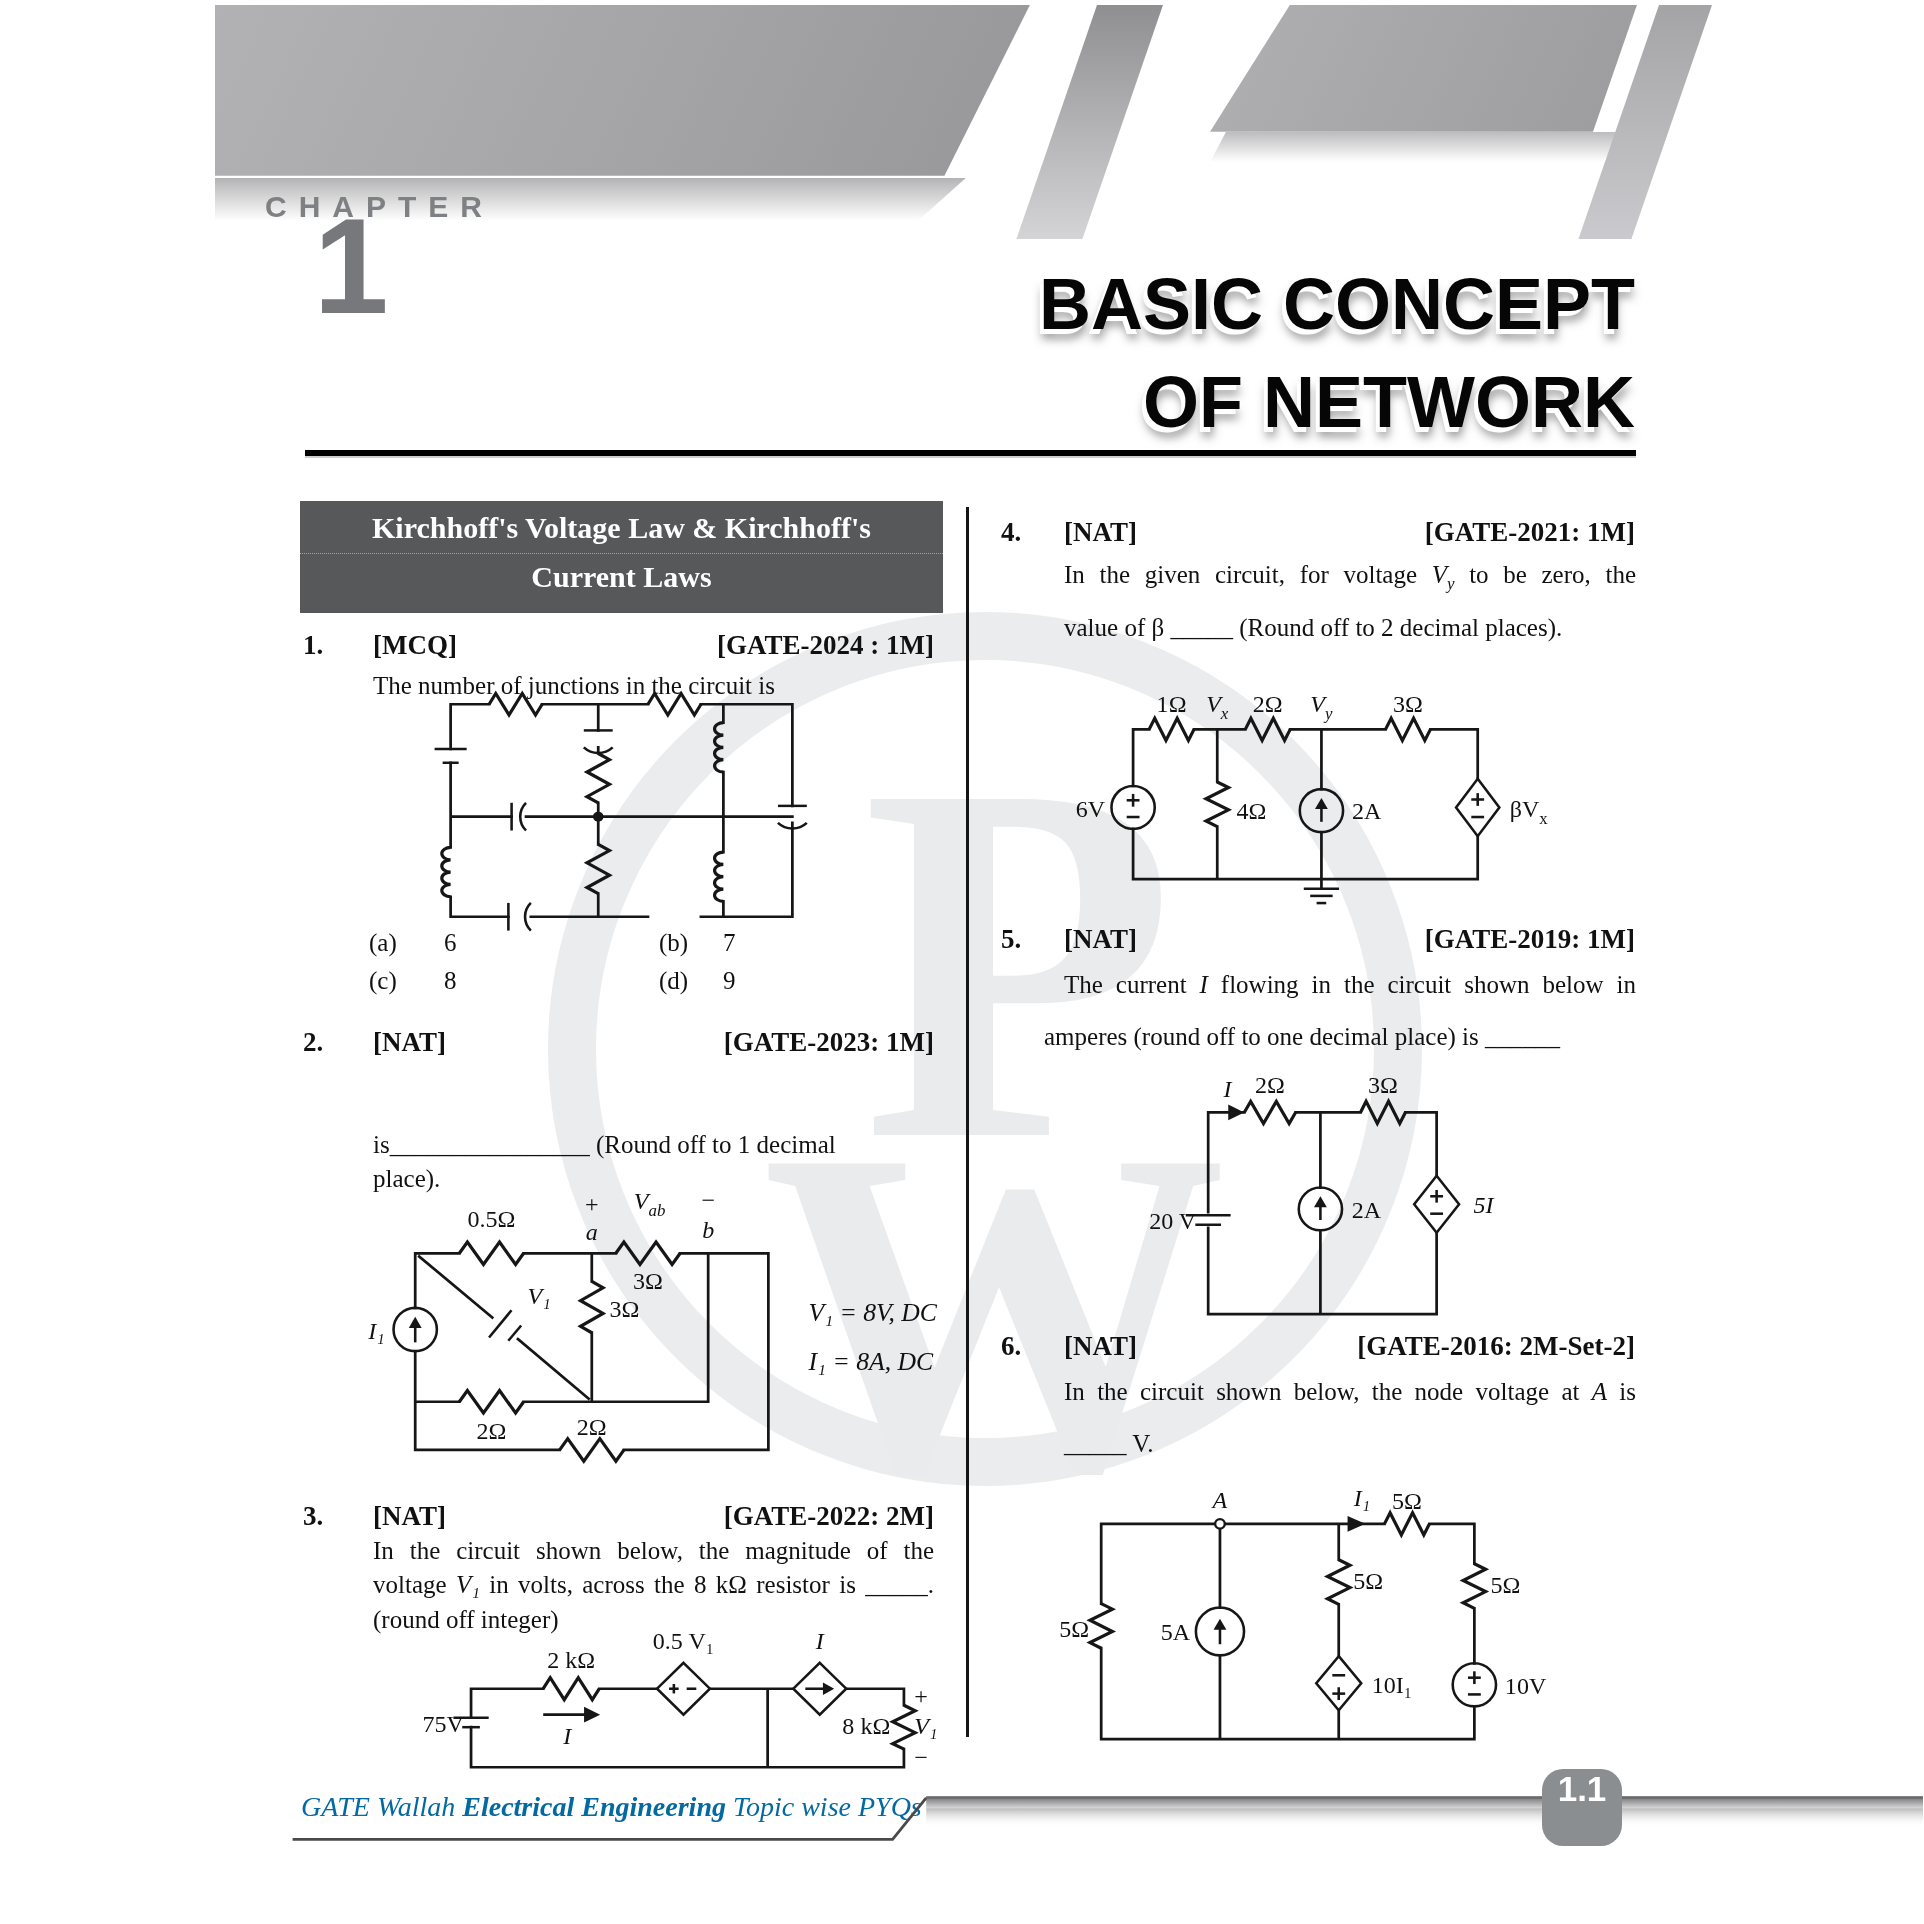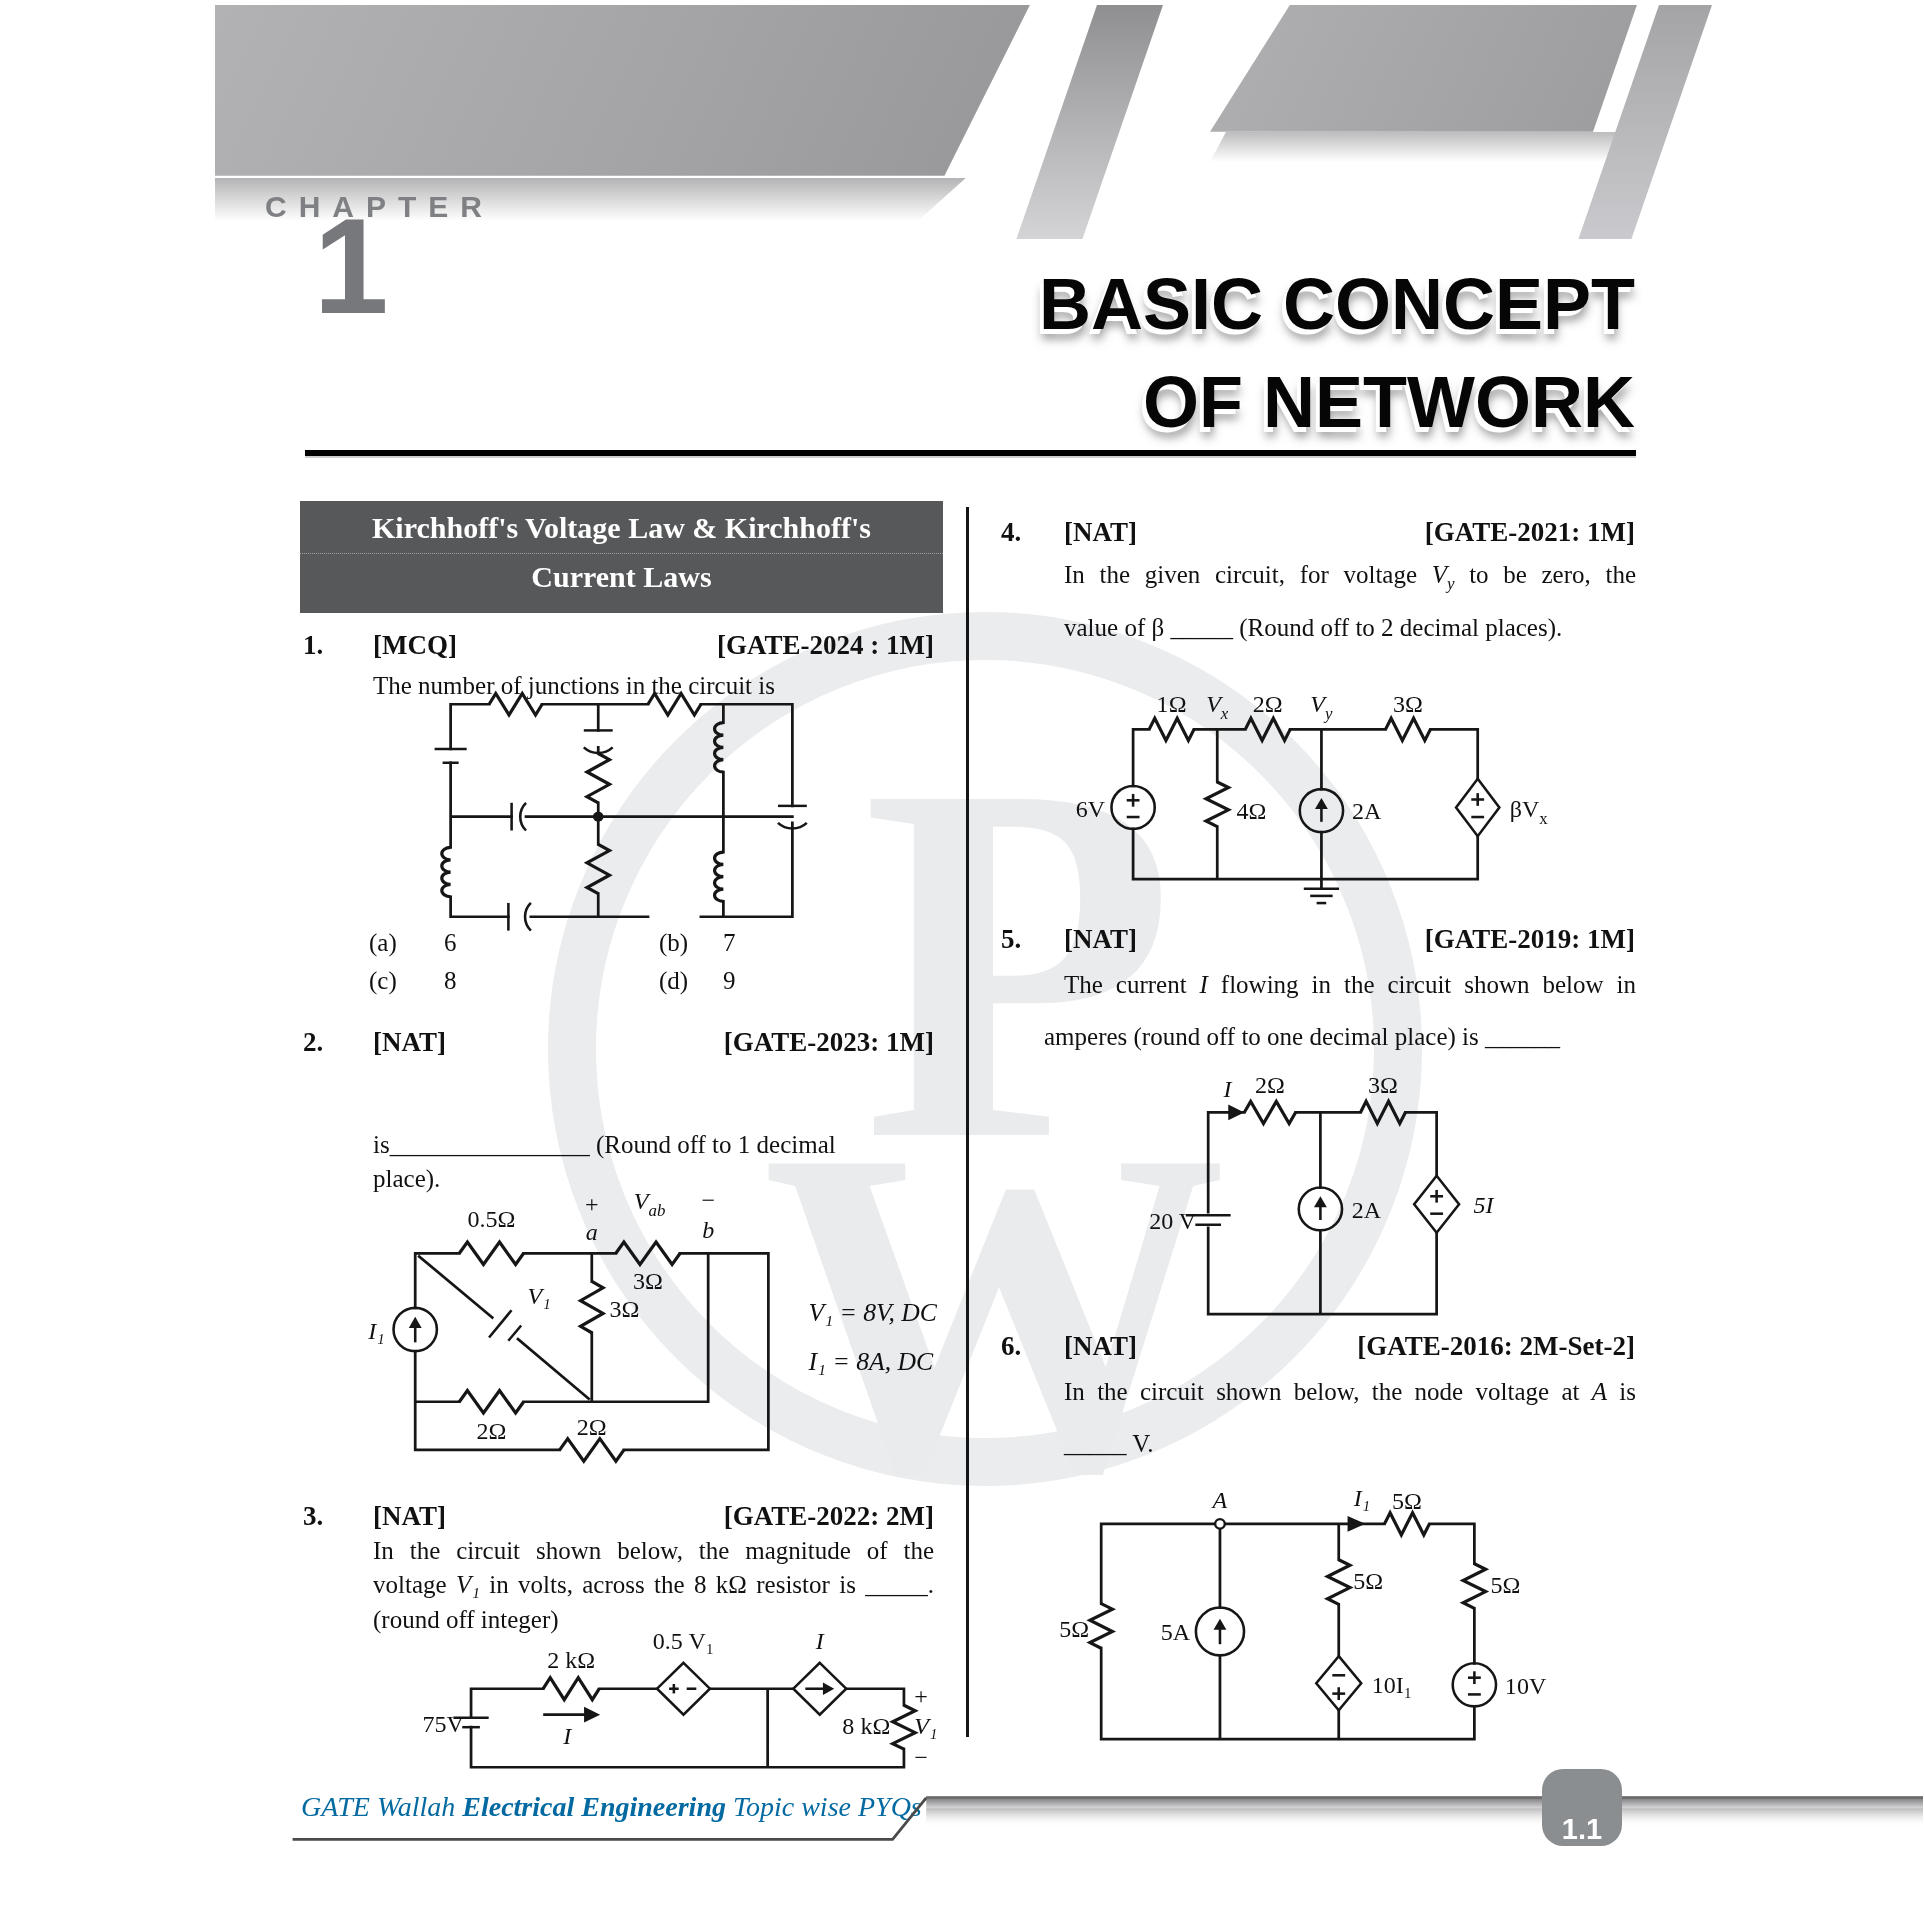--- a/index.html
+++ b/index.html
@@ -74,22 +74,22 @@
   .opennode{fill:#ffffff;stroke:#161616;stroke-width:3}
   svg text{font-family:"Liberation Serif","DejaVu Serif",serif;font-size:30px;fill:#111}
   svg text.it{font-style:italic}
   .ssub{font-size:21px}
   .z1{z-index:1}.z2{z-index:2}
 
   
   .footer-text{left:301px;top:1791px;font-style:italic;font-size:28px;color:#0369a1}
   .footer-text b{font-weight:bold}
   .badge{left:1542px;top:1769px;width:80px;height:77px;background:#8b8e90;border-radius:21px;
-        z-index:3;display:flex;align-items:flex-end;justify-content:center;
-        font-family:"Liberation Sans",sans-serif;font-weight:bold;font-size:29px;color:#fff}
+        z-index:3;display:flex;align-items:flex-start;justify-content:center;
+        font-family:"Liberation Sans",sans-serif;font-weight:bold;font-size:35px;color:#fff}
 </style>
 </head>
 <body>
 
 <div class="page">
 
   <svg width="0" height="0" style="position:absolute">
     <defs>
       <path id="rz" d="M0 0 L7 -14 L21 14 L35 -14 L49 14 L56 0" vector-effect="non-scaling-stroke"></path>
       <path id="coil" d="M0 0 A8 11 0 1 1 16 0 A8 11 0 1 1 32 0 A8 11 0 1 1 48 0 A8 11 0 1 1 64 0" vector-effect="non-scaling-stroke"></path>

